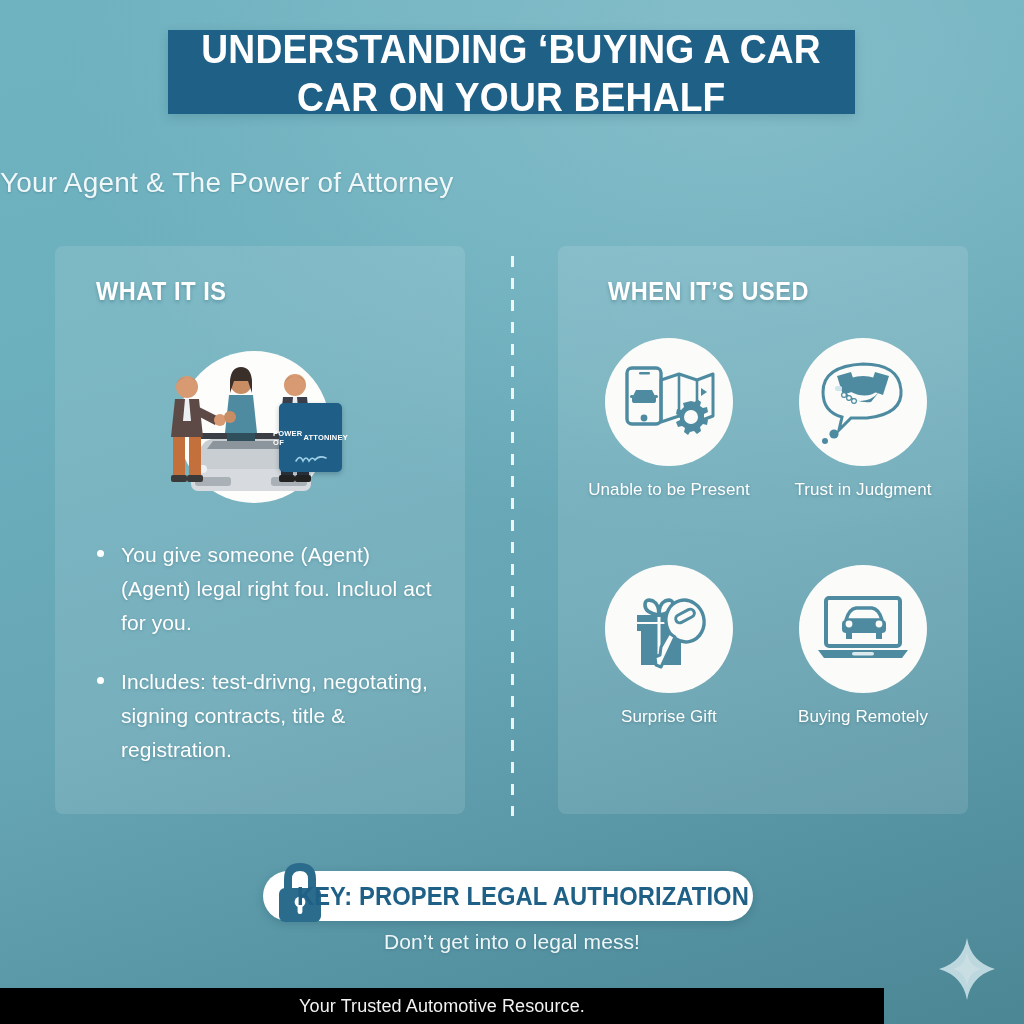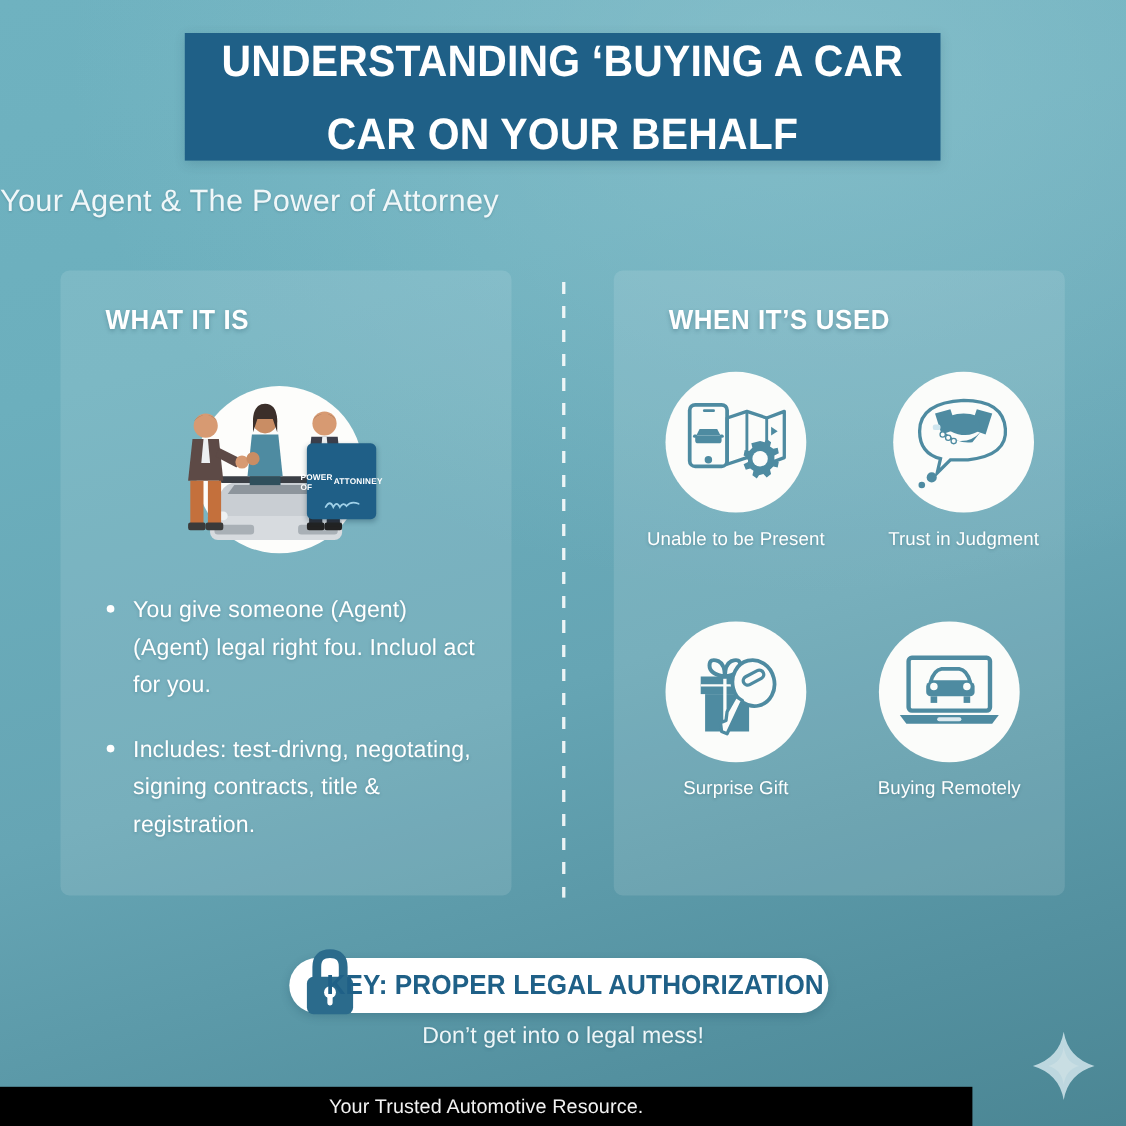--- a/index.html
+++ b/index.html
@@ -26,27 +26,27 @@
       linear-gradient(163deg, #6fb2c0 0%, #6cafbd 28%, #66a5b4 58%, #53909f 86%, #4b8694 100%);
       overflow: hidden;
   }
 
   
   .title-banner {
     position: absolute;
     left: 168px;
     top: 30px;
     width: 687px;
-    height: 116px;
+    height: 84px;
     background: #1f6087;
     box-shadow: 0 3px 10px rgba(20,60,80,0.18);
     display: flex;
     flex-direction: column;
     align-items: center;
-    justify-content: space-between;
+    justify-content: center;
     padding-top: 2px;
   }
   .title-line {
     color: #ffffff;
     font-weight: bold;
     font-size: 40px;
     line-height: 48px;
     letter-spacing: 0.2px;
     text-align: center;
     white-space: nowrap;
@@ -146,21 +146,21 @@
   .poa-sig {
     position: absolute;
     bottom: 8px;
     left: 50%;
     transform: translateX(-50%);
   }
 
   
   .icon-cell { position: absolute; width: 200px; text-align: center; }
   #cell-0 { left: 11px;  top: 92px; }
-  #cell-1 { left: 218px; top: 92px; }
+  #cell-1 { left: 205px; top: 92px; }
   #cell-2 { left: 11px;  top: 319px; }
   #cell-3 { left: 205px; top: 319px; }
 
   .icon-disc {
     width: 128px;
     height: 128px;
     border-radius: 50%;
     background: #fbfcfa;
     margin: 0 auto;
     display: flex;

